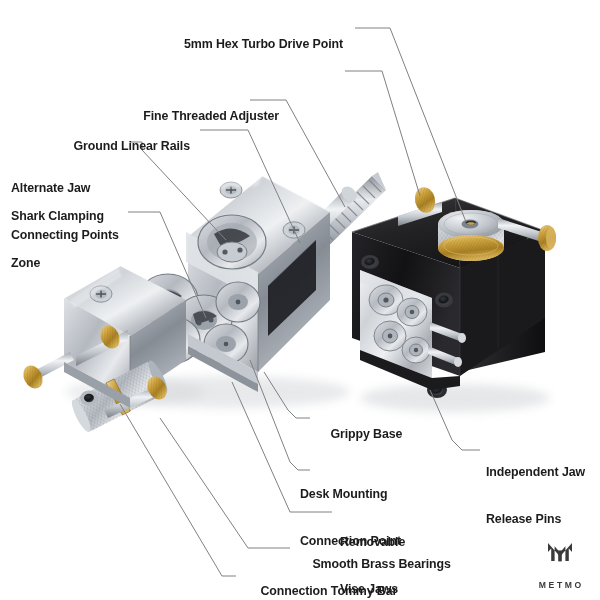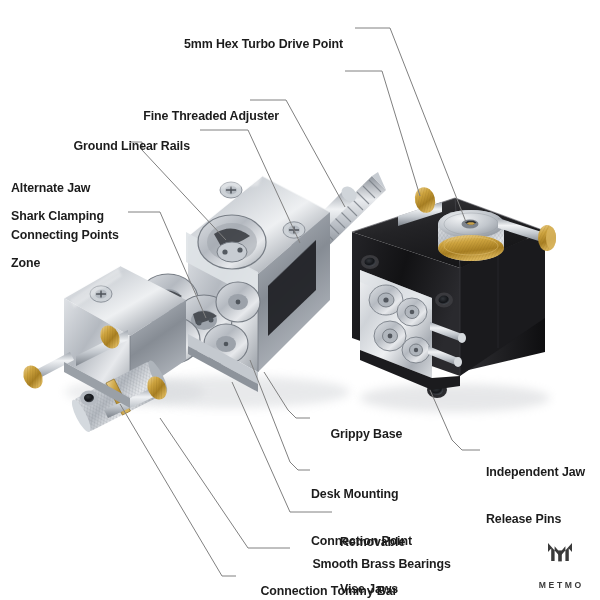--- a/index.html
+++ b/index.html
@@ -403,21 +403,21 @@
 
   <div class="lbl l" style="left:11px;top:178px;width:170px;">
     <div>Shark Clamping</div>
     <div>Zone</div>
   </div>
 
   <div class="lbl l" style="left:317px;top:411px;width:180px;">
     <span>Grippy Base</span>
   </div>
 
-  <div class="lbl l" style="left:311px;top:456px;width:190px;">
+  <div class="lbl l" style="left:300px;top:456px;width:190px;">
     <div>Desk Mounting</div>
     <div>Connection Point</div>
   </div>
 
   <div class="lbl l" style="left:340px;top:504px;width:160px;">
     <div>Removable</div>
     <div>Vise Jaws</div>
   </div>
 
   <div class="lbl l" style="left:299px;top:541px;width:220px;">

